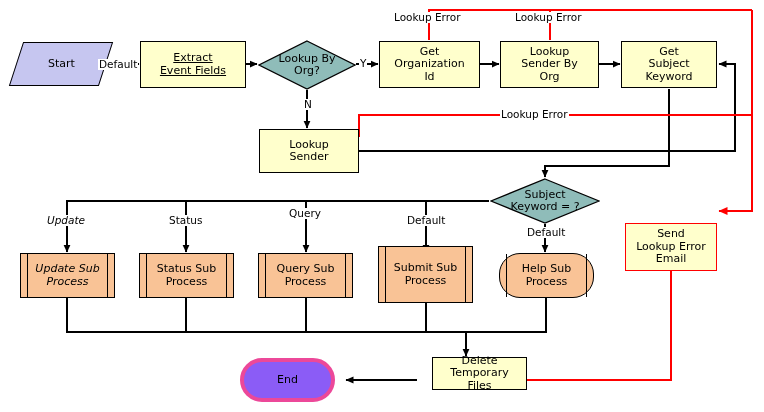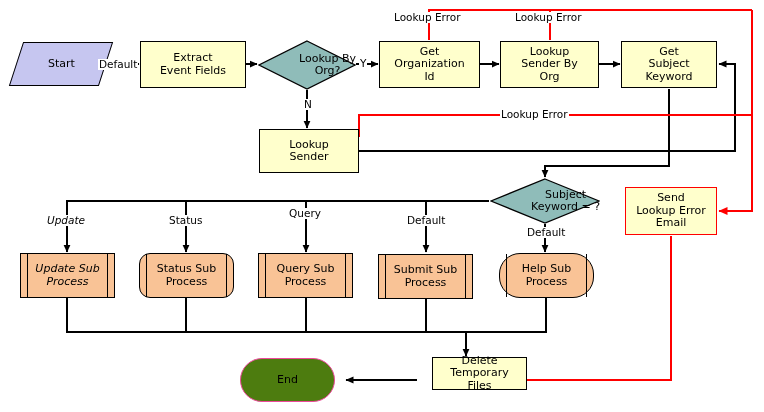--- a/index.html
+++ b/index.html
@@ -47,26 +47,26 @@
   }
   
   .shape-process {
     background: #ffffcc;
     border: 1px solid #000000;
   }
   
   .shape-process-error {
     background: #ffffcc;
     border: 1.5px solid #ff0000;
+    margin-top: 36px;
   }
   
   .shape-decision {
     background: transparent;
     border: none;
-    justify-content: flex-end;
   }
   .shape-decision .dia-svg {
     position: absolute;
     left: 0;
     top: 0;
   }
   .shape-decision .dia-label {
     position: relative;
     z-index: 2;
   }
@@ -81,22 +81,22 @@
     position: absolute;
     top: 0;
     bottom: 0;
     width: 0;
     border-left: 1px solid #000000;
   }
   .shape-subprocess::before { left: 6px; }
   .shape-subprocess::after  { right: 6px; }
   
   .shape-terminator {
-    background: #4d7c0f;
-    border: 1px solid #ec4899;
+    background: #8b5cf6;
+    border: 4px solid #ec4899;
     border-radius: 22px;
   }
   .edge-label {
     position: absolute;
     font-size: 10.5px;
     line-height: 11px;
     color: #000000;
     background: #ffffff;
     padding: 0 1px;
     white-space: nowrap;
@@ -164,21 +164,21 @@
       <path d="M752,10 L752,211 L719,211" marker-end="url(#arrowRed)"></path>
 
       <path d="M671,236 L671,380 L516,380" marker-end="url(#arrowRed)"></path>
     </g>
   </svg>
 
   <div class="node shape-parallelogram" style="left:16px; top:42px; width:90px; height:44px;">
     <span>Start</span>
   </div>
 
-  <div class="node shape-process" style="left:140px; top:41px; width:106px; height:47px;">Extract
+  <div class="node shape-process" style="left:140px; top:41px; width:106px; height:47px;text-decoration:underline;">Extract
 Event Fields</div>
 
   <div class="node shape-decision" style="left:258px; top:40px; width:98px; height:50px;">
     <svg class="dia-svg" width="98" height="50" viewBox="0 0 98 50">
       <polygon points="49,1 97,25 49,49 1,25" fill="#8fbcb9" stroke="#000000" stroke-width="1.3"></polygon>
     </svg>
     <span class="dia-label">Lookup By
 Org?</span>
   </div>
 
@@ -205,27 +205,27 @@
 Keyword = ?</span>
   </div>
 
   <div class="node shape-process-error" style="left:625px; top:187px; width:92px; height:48px;">Send
 Lookup Error
 Email</div>
 
   <div class="node shape-subprocess" style="left:20px; top:253px; width:95px; height:45px;font-style:italic;">Update Sub
 Process</div>
 
-  <div class="node shape-subprocess" style="left:139px; top:253px; width:95px; height:45px;border-radius:11px;">Status Sub
+  <div class="node shape-subprocess" style="left:139px; top:253px; width:95px; height:45px;">Status Sub
 Process</div>
 
   <div class="node shape-subprocess" style="left:258px; top:253px; width:95px; height:45px;">Query Sub
 Process</div>
 
-  <div class="node shape-subprocess" style="left:378px; top:254px; width:95px; height:45px;">Submit Sub
+  <div class="node shape-subprocess" style="left:378px; top:246px; width:95px; height:57px;">Submit Sub
 Process</div>
 
   <div class="node shape-subprocess" style="left:499px; top:253px; width:95px; height:45px;border-radius:21px;">Help Sub
 Process</div>
 
   <div class="node shape-process" style="left:432px; top:357px; width:95px; height:33px;">Delete
 Temporary
 Files</div>
 
   <div class="node shape-terminator" style="left:240px; top:358px; width:95px; height:44px;">End</div>

